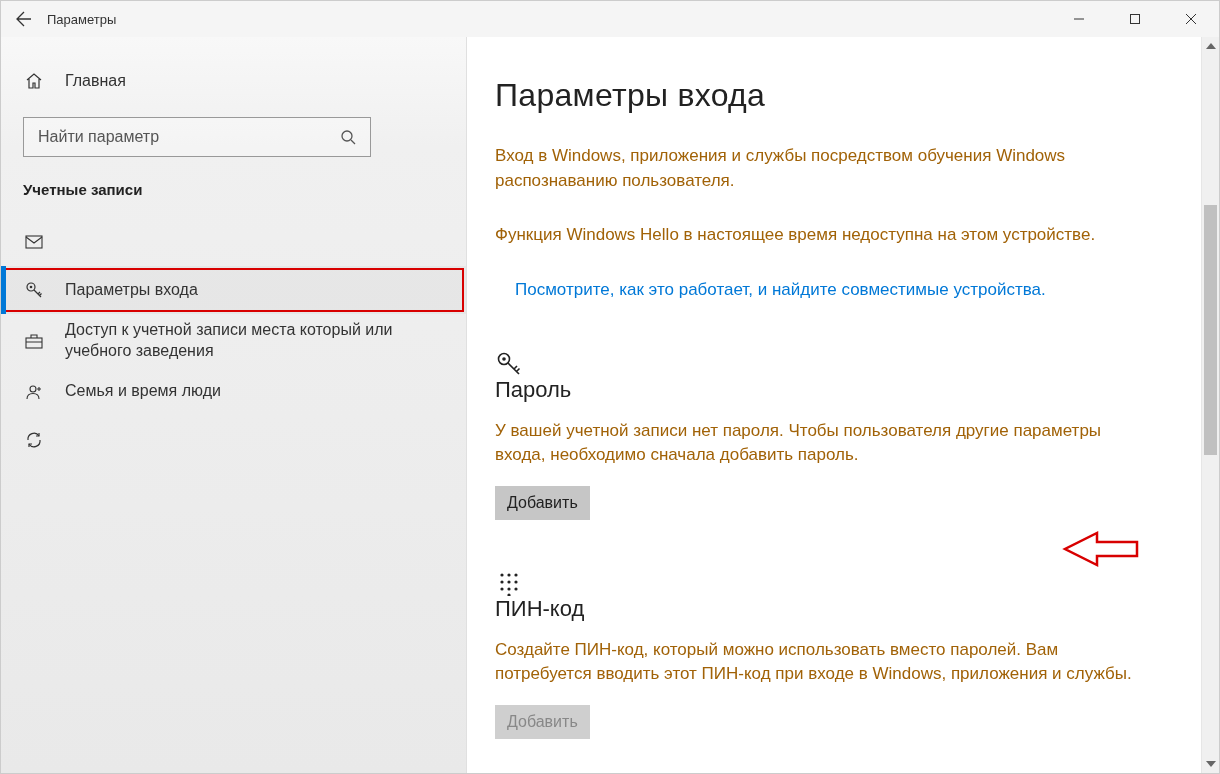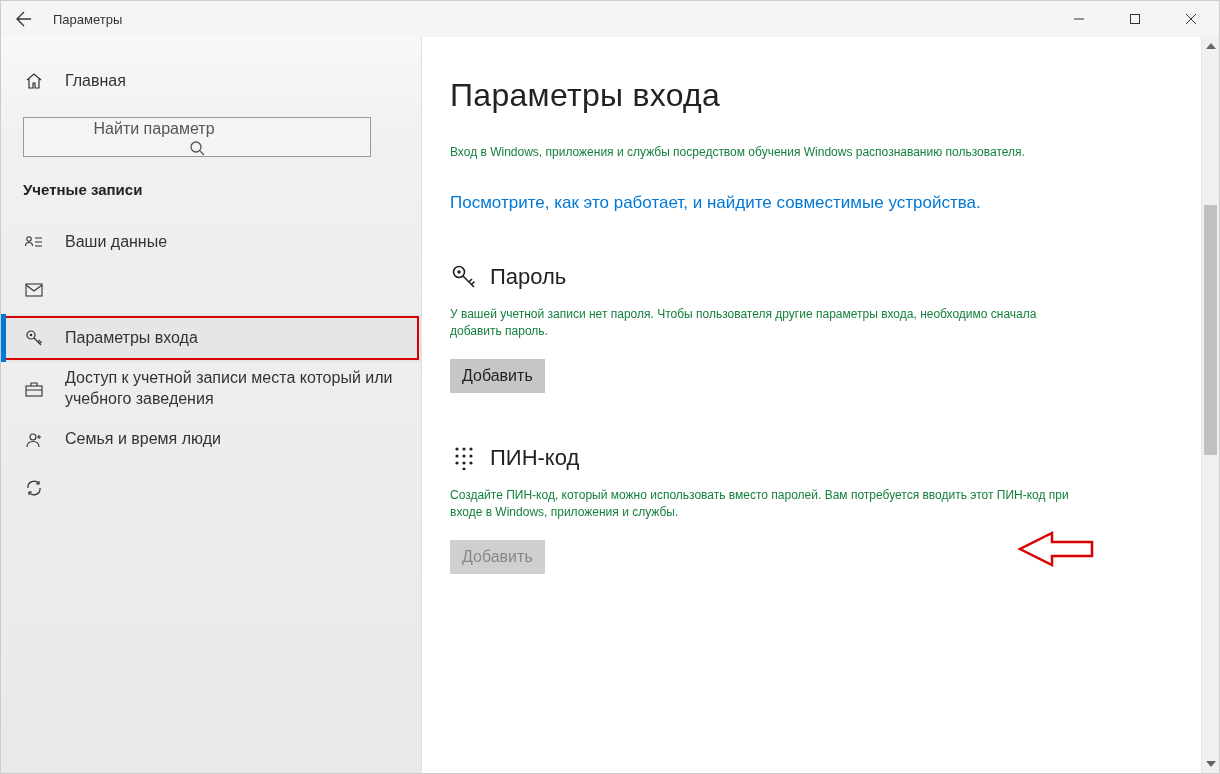--- a/index.html
+++ b/index.html
@@ -1,44 +1,44 @@
 <!DOCTYPE html>
 <html><head>
 <meta charset="utf-8">
 <style>
   * { box-sizing: border-box; margin: 0; padding: 0; }
   html, body { width: 1220px; height: 774px; font-family: "Segoe UI", Tahoma, sans-serif; background: #fff; overflow: hidden; }
   .window { width: 1220px; height: 774px; position: relative; background: #fff; border: 1px solid #ccc; }
   .titlebar { height: 36px; display: flex; align-items: center; background: #f5f5f5; position: relative; }
   .titlebar .back { width: 46px; height: 36px; display:flex;align-items:center;justify-content:center; cursor: pointer; }
-  .titlebar .title { font-size: 13px; color: #333; margin-left: 6px; }
+  .titlebar .title { font-size: 13px; color: #333; }
   .winctrls { position: absolute; right: 0; top: 0; display:flex; }
   .winctrls .ctrl { width: 56px; height: 36px; display:flex;align-items:center;justify-content:center; cursor:pointer; }
   .body { display:flex; height: calc(100% - 36px); }
-  .sidebar { width: 421px; height: 100%; background: linear-gradient(180deg, #f8f8f8 0%, #f0f0f0 15%, #e9e9e9 100%); padding-top: 20px; border-right: 1px solid #e0e0e0; }
+  .sidebar { width: 466px; height: 100%; background: linear-gradient(180deg, #f8f8f8 0%, #f0f0f0 15%, #e9e9e9 100%); padding-top: 20px; border-right: 1px solid #e0e0e0; }
   .home { display:flex; align-items:center; height: 48px; padding-left: 22px; font-size: 16px; color:#333; cursor:pointer; }
   .home .icon { width: 22px; margin-right: 20px; display:flex;align-items:center;justify-content:center; }
   .searchwrap { margin: 12px 22px 24px 22px; }
-  .searchbox { width: 348px; height: 40px; border: 1px solid #999; background: rgba(255,255,255,0.3); display:flex; align-items:center; padding: 0 14px; flex-direction: column; }
+  .searchbox { width: 348px; height: 40px; border: 1px solid #999; background: rgba(255,255,255,0.3); display:flex; align-items:center; padding: 0 14px; }
   .searchbox input { flex:1; border:none; background:transparent; font-size:16px; outline:none; color:#555; }
   .searchbox input::placeholder { color: #555; font-style: normal; }
   .section-title { padding: 0 6px 20px 22px; font-size: 15px; font-weight: 600; color: #222; }
   .nav { list-style:none; }
   .nav li { display:flex; align-items:center; min-height: 48px; padding: 6px 14px 6px 22px; cursor:pointer; font-size: 16px; color:#333; }
   .nav li .icon { width: 22px; min-width:22px; margin-right: 20px; display:flex;align-items:center;justify-content:center; }
   .nav li.active { background: rgba(0,0,0,0.03); position: relative; }
   .nav li.active::before { content:""; position:absolute; left:0; top:0; bottom:0; width:5px; background:#0078d7; }
   .nav li.highlighted { outline: 2px solid #d80000; outline-offset: -4px; }
   .nav li span.label { line-height: 1.3; }
   .main { flex:1; padding: 40px 30px 0 28px; position:relative; overflow:hidden; }
   .main h1 { font-size: 32px; font-weight: 400; color:#222; margin-bottom: 30px; letter-spacing: 0.3px; }
-  .main p { font-size: 12px; color: #15803d; line-height: 1.45; max-width: 640px; }
+  .main p { font-size: 17px; color: #a16207; line-height: 1.45; max-width: 640px; }
   .main p.block { margin-bottom: 30px; }
-  .link { color: #0078d7; cursor:pointer; font-size: 17px; line-height: 1.45; max-width: 640px; display:block; margin-bottom: 48px; }
-  .section-head { display:flex; align-items:center; margin-bottom: 16px; }
+  .link { color: #0078d7; cursor:pointer; font-size: 17px; line-height: 1.45; max-width: 640px; display:block; margin-bottom: 48px; margin-left: 20px; }
+  .section-head { display:flex; align-items:flex-start; margin-bottom: 16px; flex-direction: column; }
   .section-head .icon { width: 28px; margin-right: 12px; display:flex;align-items:center;justify-content:center; }
   .section-head h2 { font-size: 22px; font-weight: 400; color:#222; }
   .main .desc { margin-bottom: 18px; }
   .btn { display:inline-block; border:none; background:#c6c6c6; color:#222; font-size:16px; padding: 8px 12px; cursor:pointer; }
   .btn.disabled { background:#cfcfcf; color:#888; cursor:not-allowed; }
   .arrow-anno { position:absolute; left: 594px; top: 493px; }
   .section-gap { height: 52px; }
   .scrollbar { position:absolute; right:0; top:0; bottom:0; width:18px; background:#f0f0f0; border-left:1px solid #e6e6e6; }
   .scrollbar .thumb { position:absolute; left:2px; right:2px; top: 168px; height: 250px; background:#c0c0c0; border-radius:0; }
   .scrollbar .arrow { position:absolute; left:0; right:0; height:18px; display:flex;align-items:center;justify-content:center; color:#666; }
@@ -104,30 +104,20 @@
                 <path d="M11 11 L15 15" stroke="#555" stroke-width="1.3"></path>
               </svg>
           </span>
         </div>
       </div>
       <div class="section-title">Учетные записи</div>
       <ul class="nav">
         <li>
           <span class="icon">
             <svg width="18" height="14" viewBox="0 0 18 14">
-                <circle cx="4" cy="4" r="2.2" stroke="#333" stroke-width="1.1" fill="none"></circle>
-                <path d="M0.5 11 C0.5 8.5 2 7.5 4 7.5 C6 7.5 7.5 8.5 7.5 11" stroke="#333" stroke-width="1.1" fill="none"></path>
-                <path d="M10 3 H17 M10 7 H17 M10 11 H17" stroke="#333" stroke-width="1.1"></path>
-              </svg>
-          </span>
-          <span class="label">Ваши данные</span>
-        </li>
-        <li>
-          <span class="icon">
-            <svg width="18" height="14" viewBox="0 0 18 14">
                 <rect x="1" y="1" width="16" height="12" stroke="#333" stroke-width="1.1" fill="none"></rect>
                 <path d="M1 2 L9 8 L17 2" stroke="#333" stroke-width="1.1" fill="none"></path>
               </svg>
           </span>
         </li>
         <li class="active highlighted">
           <span class="icon">
             <svg width="18" height="18" viewBox="0 0 18 18">
                 <circle cx="6" cy="6" r="4" stroke="#333" stroke-width="1.2" fill="none"></circle>
                 <circle cx="6" cy="6" r="1.3" fill="#333"></circle>
@@ -162,20 +152,21 @@
                 <path d="M14 2 V5 H11 M4 16 V13 H7" stroke="#333" stroke-width="1.2" fill="none"></path>
               </svg>
           </span>
         </li>
       </ul>
     </div>
 
     <div class="main">
       <h1>Параметры входа</h1>
       <p class="block">Вход в Windows, приложения и службы посредством обучения Windows распознаванию пользователя.</p>
+      <p class="block">Функция Windows Hello в настоящее время недоступна на этом устройстве.</p>
       <a class="link">Посмотрите, как это работает, и найдите совместимые устройства.</a>
 
       <div class="section-head">
         <span class="icon">
           <svg width="26" height="26" viewBox="0 0 26 26">
               <circle cx="8" cy="8" r="5.5" stroke="#222" stroke-width="1.6" fill="none"></circle>
               <circle cx="8" cy="8" r="1.8" fill="#222"></circle>
               <path d="M12 12 L23 23 M18 18 L21 15 M20.5 20.5 L23.5 17.5" stroke="#222" stroke-width="1.6" fill="none"></path>
             </svg>
         </span>

